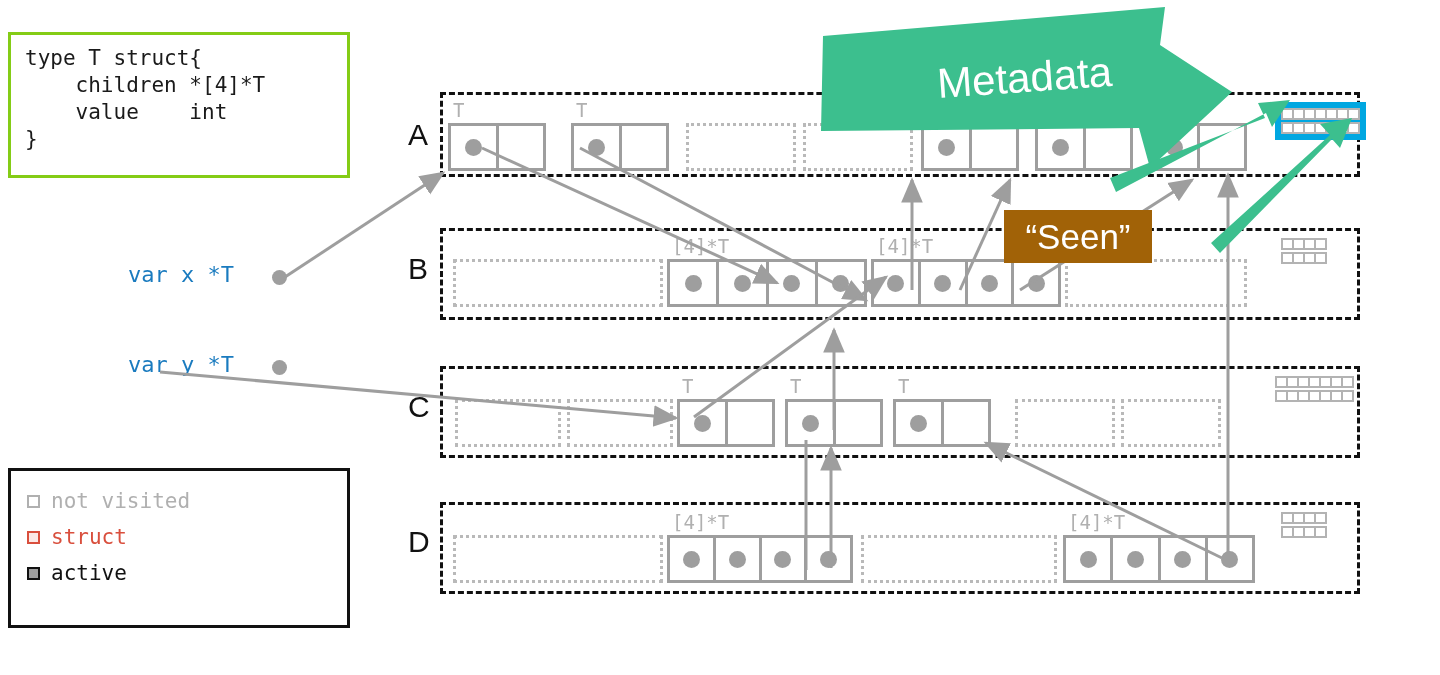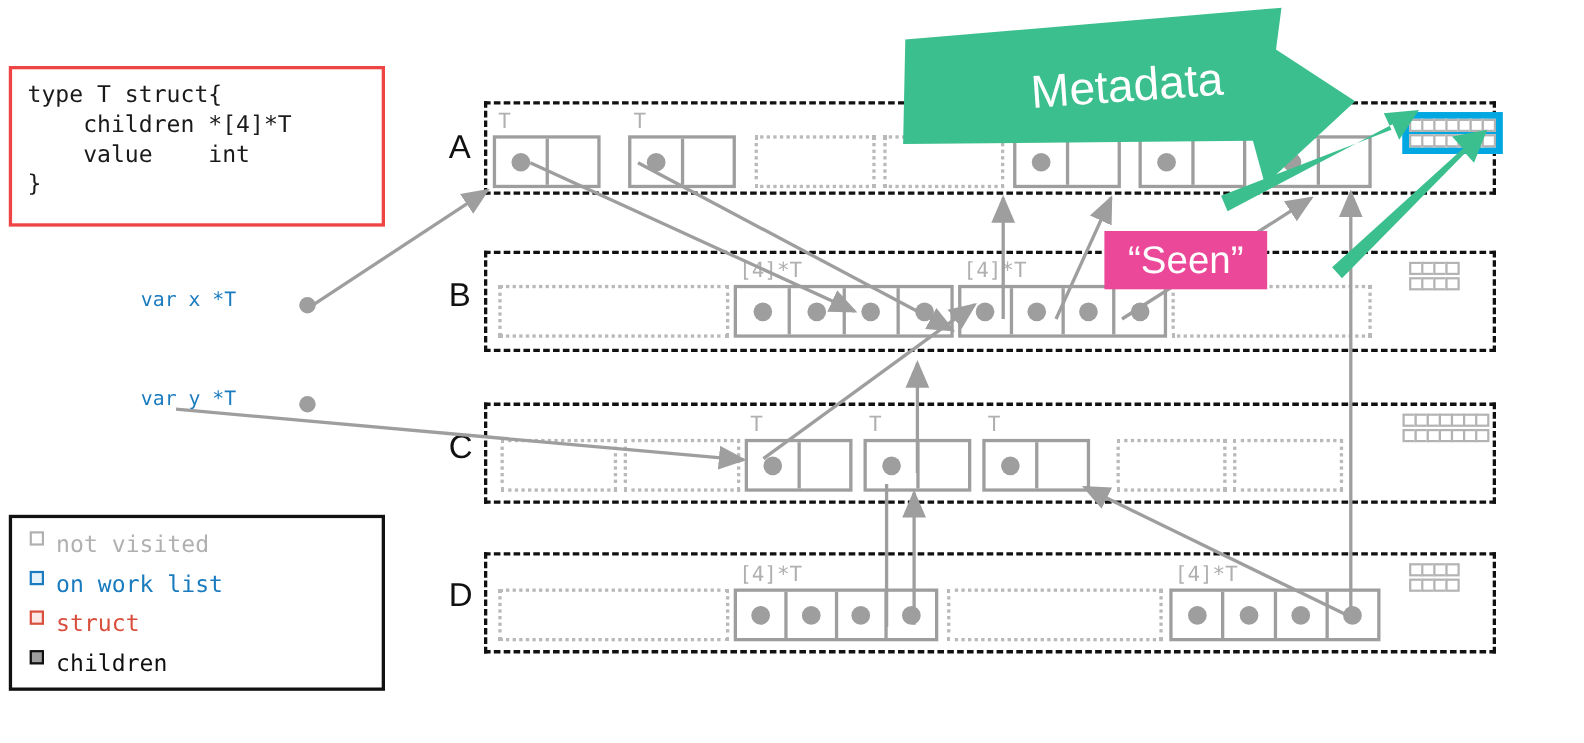--- a/index.html
+++ b/index.html
@@ -8,49 +8,49 @@
     background:#ffffff;
     font-family:"Liberation Sans", sans-serif;
     position:relative;
     overflow:hidden;
   }
   .stage{position:absolute;left:0;top:0;width:1440px;height:675px;}
 
   
   #code-box{
     position:absolute;left:8px;top:32px;width:342px;height:146px;
-    border:3px solid #ef4444;background:#fff;box-sizing:border-box;margin-top:28px;
+    border:3px solid #84cc16;background:#fff;box-sizing:border-box;
   }
   #code-box pre{
     margin:0;padding:10px 0 0 14px;
     font-family:"DejaVu Sans Mono","Liberation Mono",monospace;
     font-size:21px;line-height:27px;color:#1a1a1a;white-space:pre;
   }
 
   
   #legend-box{
     position:absolute;left:8px;top:468px;width:342px;height:160px;
     border:3px solid #111;background:#fff;box-sizing:border-box;
     padding:12px 0 0 16px;
   }
   .legend-row{
-    display:flex;height:36px;
+    display:flex;align-items:center;height:36px;
     font-family:"DejaVu Sans Mono","Liberation Mono",monospace;
     font-size:21px;
   }
   .legend-swatch{
     width:13px;height:13px;box-sizing:border-box;
     border:2px solid #000;margin-right:11px;flex:none;
   }
 
   
   .var-label{
     position:absolute;
     font-family:"DejaVu Sans Mono","Liberation Mono",monospace;
-    font-size:18px;color:#1a7bbf;white-space:pre;
+    font-size:22px;color:#1a7bbf;white-space:pre;
   }
   .var-dot{
     position:absolute;width:15px;height:15px;border-radius:50%;
     background:#9e9e9e;
   }
 
   
   .row-label{
     position:absolute;font-size:30px;color:#111;
     font-family:"Liberation Sans",sans-serif;
@@ -96,21 +96,21 @@
   .meta-line + .meta-line{margin-top:2px;}
   .meta-cell{
     width:13px;height:12px;box-sizing:border-box;
     border:2px solid #b3b3b3;background:#fff;
   }
   .meta-cell + .meta-cell{margin-left:-2px;}
   .meta.highlight .meta-cell{border-color:#b3b3b3;}
 
   
   .callout{
-    position:absolute;background:#ec4899;color:#fff;
+    position:absolute;background:#a16207;color:#fff;
     display:flex;align-items:center;justify-content:center;
     font-family:"Liberation Sans",sans-serif;
     font-size:35px;white-space:nowrap;
   }
   #callout-seen{left:1004px;top:210px;width:148px;height:53px;}
   #callout-scanned{left:1096px;top:308px;width:226px;height:58px;}
 
   svg.overlay{position:absolute;left:0;top:0;width:1440px;height:675px;
     pointer-events:none;}
 </style>
@@ -131,30 +131,26 @@
 
   <div class="var-label" style="left:128px;top:352px;text-align:right;">var y *T</div>
   <div class="var-dot" style="left:272px;top:360px;"></div>
 
   <div id="legend-box">
     <div class="legend-row">
       <span class="legend-swatch" style="border-color:#b0b0b0;background:#ffffff;"></span>
       <span style="color:#b0b0b0;">not visited</span>
     </div>
     <div class="legend-row">
-      <span class="legend-swatch" style="border-color:#1a7bbf;background:#e6f2fa;"></span>
-      <span style="color:#1a7bbf;">on work list</span>
-    </div>
-    <div class="legend-row">
       <span class="legend-swatch" style="border-color:#d94f3d;background:#fbe9e6;"></span>
       <span style="color:#d94f3d;">struct</span>
     </div>
     <div class="legend-row">
       <span class="legend-swatch" style="border-color:#111111;background:#9e9e9e;"></span>
-      <span style="color:#111111;">children</span>
+      <span style="color:#111111;">active</span>
     </div>
   </div>
 
   <div class="row-label" style="left:408px;top:118px;">A</div>
   <div class="heap-row" id="row-A" style="left:440px;top:92px;width:920px;height:85px;">
 
     <div class="obj solid" style="left:5px;top:28px;width:98px;height:48px;">
       <span class="obj-tag">T</span>
       <span class="cell">
           <span class="dot"></span>

